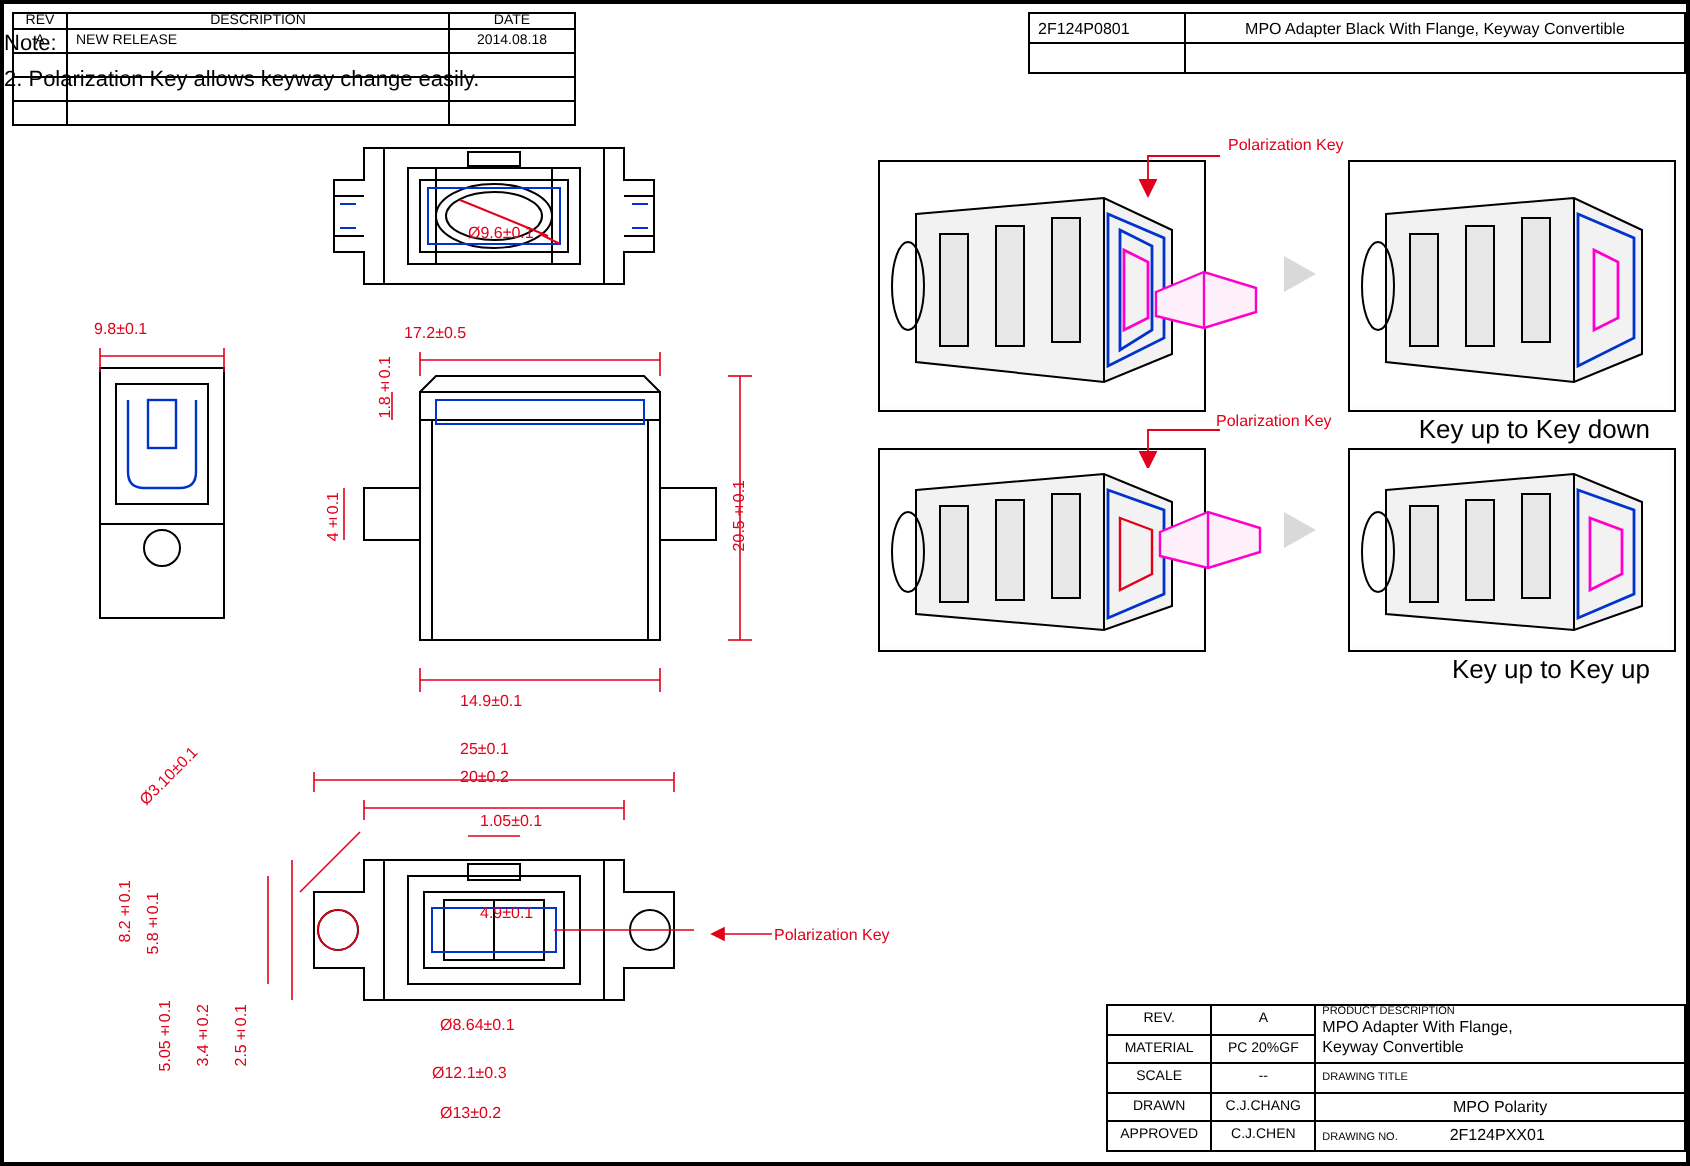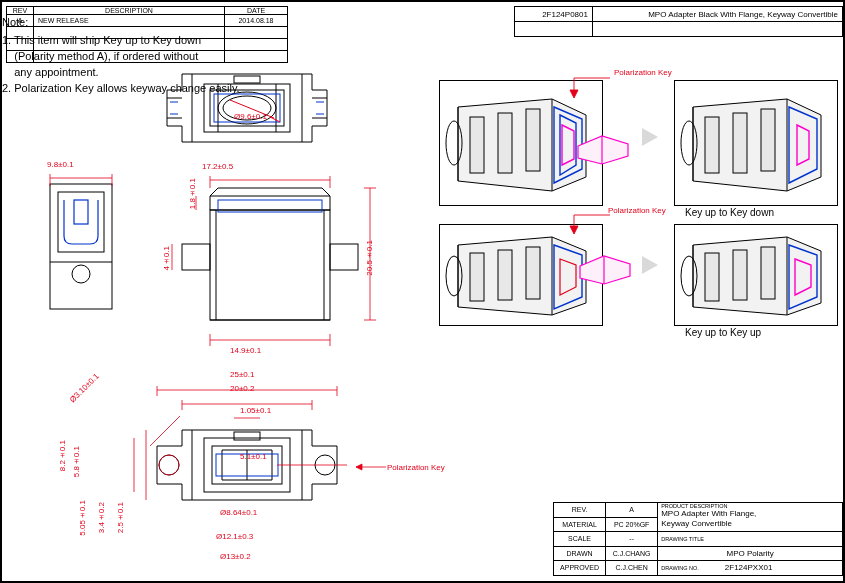--- a/index.html
+++ b/index.html
@@ -7,31 +7,31 @@
   #sheet{position:relative;width:845px;height:583px;box-sizing:border-box;border:2px solid #000;background:#fff;overflow:hidden;}
   .abs{position:absolute;}
   .lbl-red{font-size:8px;white-space:nowrap;color:#e2001a;}
   
   table.tbl{border-collapse:collapse;font-size:7px;}
   table.tbl td,table.tbl th{border:1px solid #000;padding:0;text-align:center;font-weight:normal;}
   #revtable{left:4px;top:4px;}
   #revtable td{height:11px;}
   
   #parthdr{left:512px;top:4px;}
-  #parthdr td{height:14px;padding:0 4px;font-size:8px;text-align:right;}
+  #parthdr td{height:14px;padding:0 4px;font-size:8px;text-align:center;}
   
   #titleblock{left:551px;top:500px;font-size:7px;}
   #titleblock td{height:13.5px;padding:0 2px;}
   
   #notes{left:448px;top:348px;font-size:11px;line-height:16px;color:#000;}
   #notes .n-title{margin-bottom:2px;margin-top:12px;}
   #notes .n-item{white-space:pre;}
   
   .photo{position:absolute;border:1px solid #000;background:#fdfdfd;}
-  .pcap{position:absolute;font-size:10px;text-align:left;width:140px;}
+  .pcap{position:absolute;font-size:13px;text-align:right;width:140px;}
   .arrowblk{position:absolute;width:0;height:0;border-top:9px solid transparent;border-bottom:9px solid transparent;border-left:16px solid #d9d9d9;}
   .arrowblk:after{content:"";position:absolute;left:-16px;top:-4px;width:8px;height:8px;background:#d9d9d9;}
   svg{display:block;}
 </style>
 </head>
 <body>
 
 <div id="sheet">
 
   <table class="tbl abs" id="revtable">
@@ -60,21 +60,21 @@
       <td></td>
       <td></td>
       <td></td>
     </tr>
   </tbody>
     </table>
 
   <table class="tbl abs" id="parthdr">
     <tbody>
         <tr>
-      <td style="width:70px;text-align:right">2F124P0801</td>
+      <td style="width:70px;text-align:left">2F124P0801</td>
       <td style="width:250px">MPO Adapter Black With Flange, Keyway Convertible</td>
     </tr>
     <tr>
       <td>&nbsp;</td>
       <td>&nbsp;</td>
     </tr>
   </tbody>
     </table>
 
   <svg class="abs" style="left:150px;top:62px" width="190" height="95">
@@ -204,21 +204,21 @@
       <line x1="24" y1="50" x2="24" y2="120"></line>
       <line x1="12" y1="58" x2="12" y2="112"></line>
       <line x1="155" y1="85" x2="225" y2="85"></line>
       <circle cx="47" cy="85" r="10" stroke="#e2001a"></circle>
       <line x1="28" y1="66" x2="58" y2="36"></line>
     </g>
   </svg>
   <div class="abs lbl-red" style="left:228px;top:368px">25±0.1</div>
   <div class="abs lbl-red" style="left:228px;top:382px">20±0.2</div>
   <div class="abs lbl-red" style="left:238px;top:404px">1.05±0.1</div>
-  <div class="abs lbl-red" style="left:238px;top:450px">5.1±0.1</div>
+  <div class="abs lbl-red" style="left:238px;top:450px">4.9±0.1</div>
   <div class="abs lbl-red" style="left:66px;top:396px;transform:rotate(-45deg);transform-origin:left top">Ø3.10±0.1</div>
   <div class="abs lbl-red" style="left:56px;top:438px;writing-mode:vertical-rl;transform:rotate(180deg)">8.2±0.1</div>
   <div class="abs lbl-red" style="left:70px;top:444px;writing-mode:vertical-rl;transform:rotate(180deg)">5.8±0.1</div>
   <div class="abs lbl-red" style="left:76px;top:498px;writing-mode:vertical-rl;transform:rotate(180deg)">5.05±0.1</div>
   <div class="abs lbl-red" style="left:95px;top:500px;writing-mode:vertical-rl;transform:rotate(180deg)">3.4±0.2</div>
   <div class="abs lbl-red" style="left:114px;top:500px;writing-mode:vertical-rl;transform:rotate(180deg)">2.5±0.1</div>
   <div class="abs lbl-red" style="left:218px;top:506px">Ø8.64±0.1</div>
   <div class="abs lbl-red" style="left:214px;top:530px">Ø12.1±0.3</div>
   <div class="abs lbl-red" style="left:218px;top:550px">Ø13±0.2</div>
   <div class="abs lbl-red" style="left:385px;top:461px">Polarization Key</div>
@@ -341,23 +341,20 @@
       <g stroke="#ff00cc" stroke-width="1.4" fill="none">
         <path d="M120 34 L136 40 L136 62 L120 70 Z"></path>
       </g>
       <ellipse cx="14" cy="51" rx="8" ry="20" fill="none" stroke="#000"></ellipse>
     </svg>
   </div>
   <div class="pcap" style="left:683px;top:325px">Key up to Key up</div>
 
   <div id="notes">
     <div class="n-title">Note:</div>
-    <div class="n-item">1. This item will ship Key up to Key down
-    (Polarity method A), if ordered without
-    any appointment.</div>
     <div class="n-item">2. Polarization Key allows keyway change easily.</div>
   </div>
 
   <table class="tbl abs" id="titleblock">
     <tbody>
         <tr>
       <td style="width:48px;text-align:center">REV.</td>
       <td style="width:48px;text-align:center">A</td>
       <td rowspan="2" style="width:190px;vertical-align:top;text-align:left;padding-left:3px">
         <div style="font-size:5.5px">PRODUCT DESCRIPTION</div>

